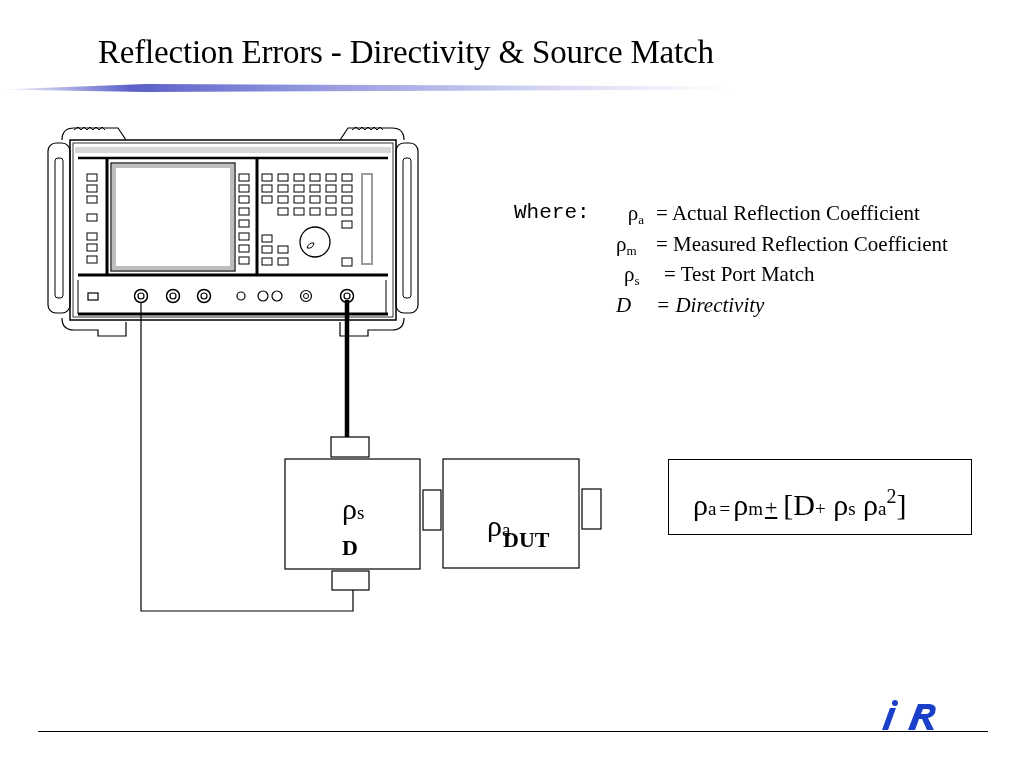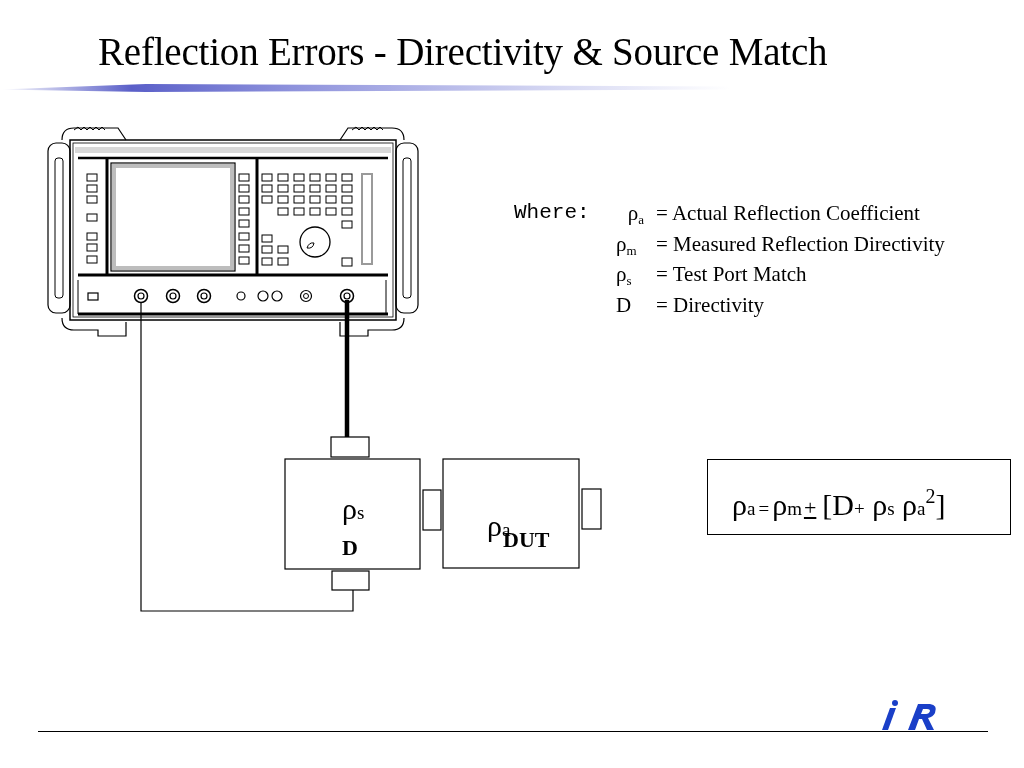--- a/index.html
+++ b/index.html
@@ -1,29 +1,29 @@
 <!DOCTYPE html>
 <html><head>
 <meta charset="utf-8">
 <style>
   html, body { margin: 0; padding: 0; background: #ffffff; }
   body { width: 1024px; height: 768px; position: relative; overflow: hidden;
          font-family: "Liberation Serif", serif; color: #000; }
-  .title { position: absolute; left: 98px; top: 28px; font-size: 39px; line-height: 48px;
+  .title { position: absolute; left: 98px; top: 28px; font-size: 33px; line-height: 48px;
            white-space: nowrap; letter-spacing: -0.2px; }
   .title-rule { position: absolute; left: 0px; top: 84px; width: 730px; height: 8px;
            background: linear-gradient(to right, rgba(255,255,255,0) 0%, #5a5fc8 18%, #8e92dc 40%, #d4d6f2 75%, rgba(255,255,255,0) 100%);
            clip-path: polygon(0 70%, 20% 0, 100% 30%, 100% 70%, 20% 100%); }
   .diagram { position: absolute; left: 0; top: 0; width: 1024px; height: 768px; }
   .legend { position: absolute; left: 514px; top: 198px; font-size: 21px; line-height: 30.5px; }
   .legend .where { position: absolute; left: 0; top: 0; white-space: nowrap; font-family: Liberation Mono, monospace; }
   .legend .row { position: absolute; left: 102px; white-space: nowrap; }
   .legend .sym { display: inline-block; width: 40px; }
   .legend sub { font-size: 13px; vertical-align: -4px; }
-  .formula-box { position: absolute; left: 707px; top: 459px; width: 304px; height: 76px;
+  .formula-box { position: absolute; left: 668px; top: 459px; width: 304px; height: 76px;
            border: 1px solid #000; box-sizing: border-box; }
   .formula { position: absolute; left: 24px; top: 16px; white-space: nowrap; font-size: 30px; line-height: 40px; }
   .formula .sm { font-size: 19px; }
   .formula .eq { font-size: 19px; margin: 0 3px; }
   .formula .pm { font-size: 22px; margin: 0 6px 0 2px; text-decoration: underline; }
   .formula sup { font-size: 20px; vertical-align: 12px; }
   .box-label { position: absolute; white-space: nowrap; }
   .rho-big { font-size: 30px; }
   .rho-sub { font-size: 19px; }
   .bold-lbl { font-weight: bold; font-size: 22px; }
@@ -156,26 +156,26 @@
   <span class="rho-big">ρ</span><span class="rho-sub">a</span>
 </div>
 <div class="box-label bold-lbl" style="left:503px; top:527px;">DUT</div>
 
 <div class="legend">
   <span class="where">Where:</span>
   <div class="row" style="top:0px;text-align:center;">
     <span class="sym"><span>ρ</span><sub>a</sub></span><span>= Actual Reflection Coefficient</span>
   </div>
   <div class="row" style="top:30.5px;">
-    <span class="sym"><span>ρ</span><sub>m</sub></span><span>=  Measured Reflection Directivity</span>
+    <span class="sym"><span>ρ</span><sub>m</sub></span><span>=  Measured Reflection Coefficient</span>
   </div>
-  <div class="row" style="top:61px;">
+  <div class="row" style="top:61px;margin-left:8px;">
     <span class="sym"><span>ρ</span><sub>s</sub></span><span>= Test Port Match</span>
   </div>
-  <div class="row" style="top:91.5px;">
+  <div class="row" style="top:91.5px;font-style:italic;">
     <span class="sym"><span>D</span><sub></sub></span><span>=  Directivity</span>
   </div>
 </div>
 
 <div class="formula-box">
   <div class="formula">
     <span>ρ</span><span class="sm">a</span><span class="eq">=</span><span>ρ</span><span class="sm">m</span><span class="pm">+</span><span>[</span><span>D</span><span class="sm">+</span> <span>ρ</span><span class="sm">s</span> <span>ρ</span><span class="sm">a</span><sup>2</sup><span>]</span>
   </div>
 </div>
 

